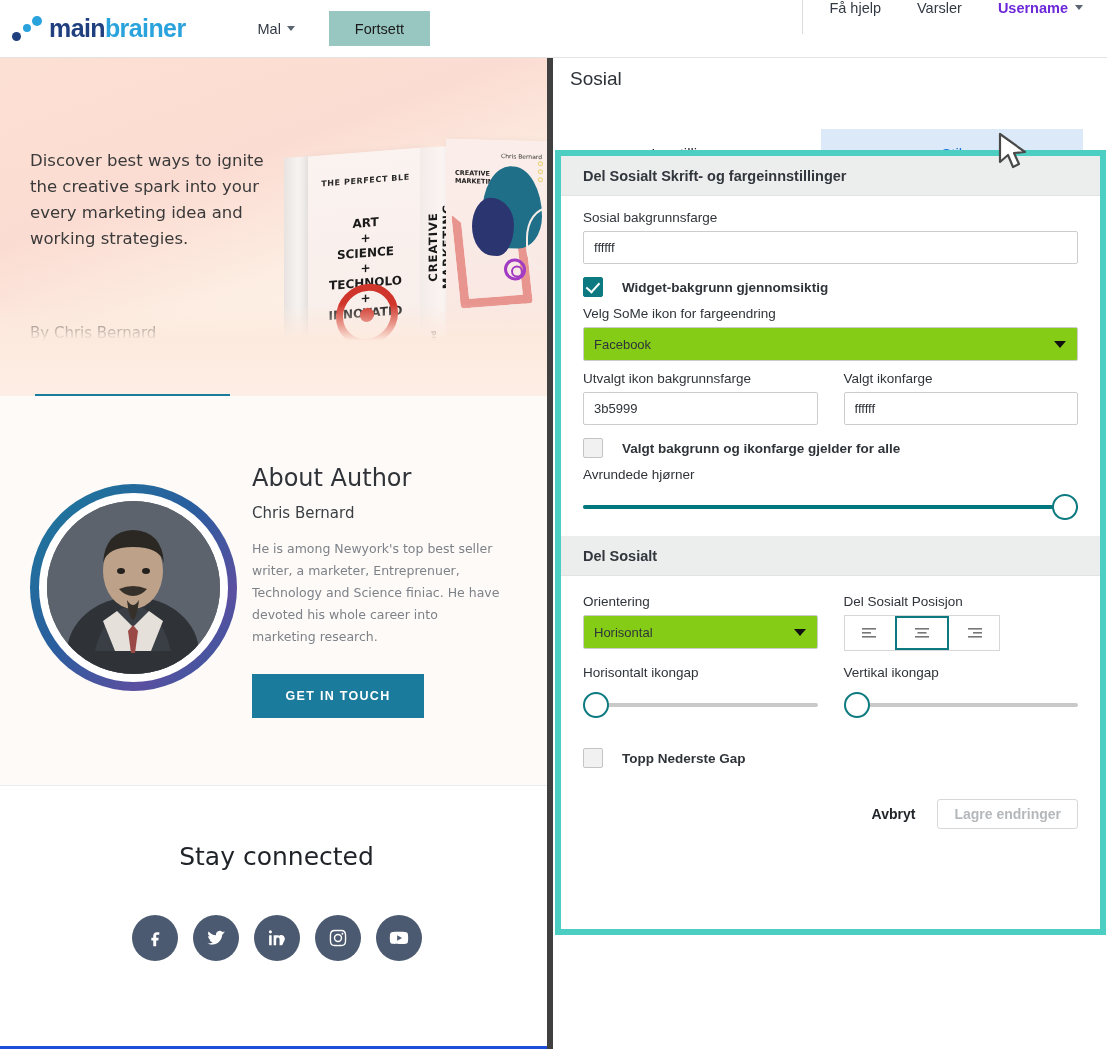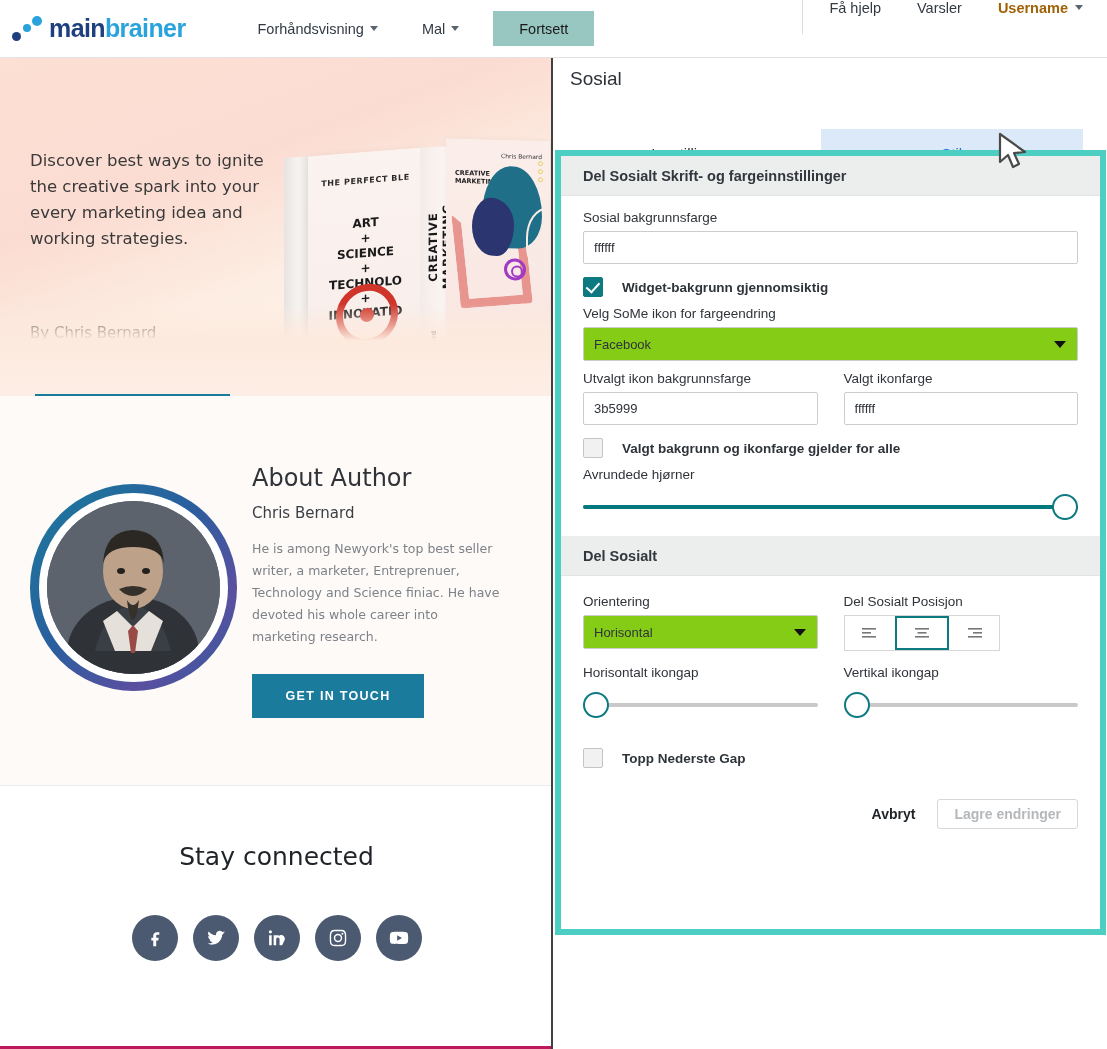--- a/index.html
+++ b/index.html
@@ -42,29 +42,29 @@
     width: 101px; height: 35px; display: flex; align-items: center;
     justify-content: center; cursor: pointer; border: none; margin-left: 12px;
     font-family: "Liberation Sans", sans-serif;
   }
   .nav-right {
     margin-left: auto; display: flex; align-items: flex-start; height: 58px; padding-left: 39px;
   }
   .nav-divider { width: 1px; height: 34px; background: #dcdcdc; margin-right: 8px; }
   .nav-link { font-size: 14.5px; color: #333a44; padding: 0 18px; cursor: pointer; }
   .nav-user {
-    font-size: 14.5px; color: #a16207; font-weight: bold; padding: 0 14px 0 18px;
+    font-size: 14.5px; color: #6d28d9; font-weight: bold; padding: 0 14px 0 18px;
     display: flex; align-items: center; gap: 7px; cursor: pointer; margin-right: 10px;
   }
 
   
   .preview {
     position: absolute; left: 0; top: 58px; width: 553px; height: 991px;
-    background: #be185d; overflow: hidden;
-    border-right: 2px solid #404040;
+    background: #1d4ed8; overflow: hidden;
+    border-right: 6px solid #404040;
   }
   .hero {
     position: relative; width: 553px; height: 338px;
     background: linear-gradient(160deg, #fde0d4 0%, #fbdcd2 35%, #fdeee3 60%, #fdf3ea 100%);
     overflow: hidden;
   }
   .hero:after{
     content:""; position:absolute; left:0; bottom:0; width:100%; height:92px;
     background: linear-gradient(180deg, rgba(253,228,214,0.0) 0%, #fdeade 40%, #fdeee5 100%);
   }
@@ -344,24 +344,20 @@
       <i class="d1"></i>
         <i class="d2"></i>
         <i class="d3"></i>
     </span>
     <span class="logo-word">
       <span class="logo-main">main</span><span class="logo-brainer">brainer</span>
     </span>
   </div>
 
   <div class="nav-center">
-    <div class="nav-item">
-      <span>Forhåndsvisning</span>
-      <span class="caret"></span>
-    </div>
     <div class="nav-item">
       <span>Mal</span>
       <span class="caret"></span>
     </div>
     <button class="btn-fortsett">Fortsett</button>
   </div>
 
   <div class="nav-right">
     <div class="nav-divider"></div>
     <div class="nav-link">Få hjelp</div>

